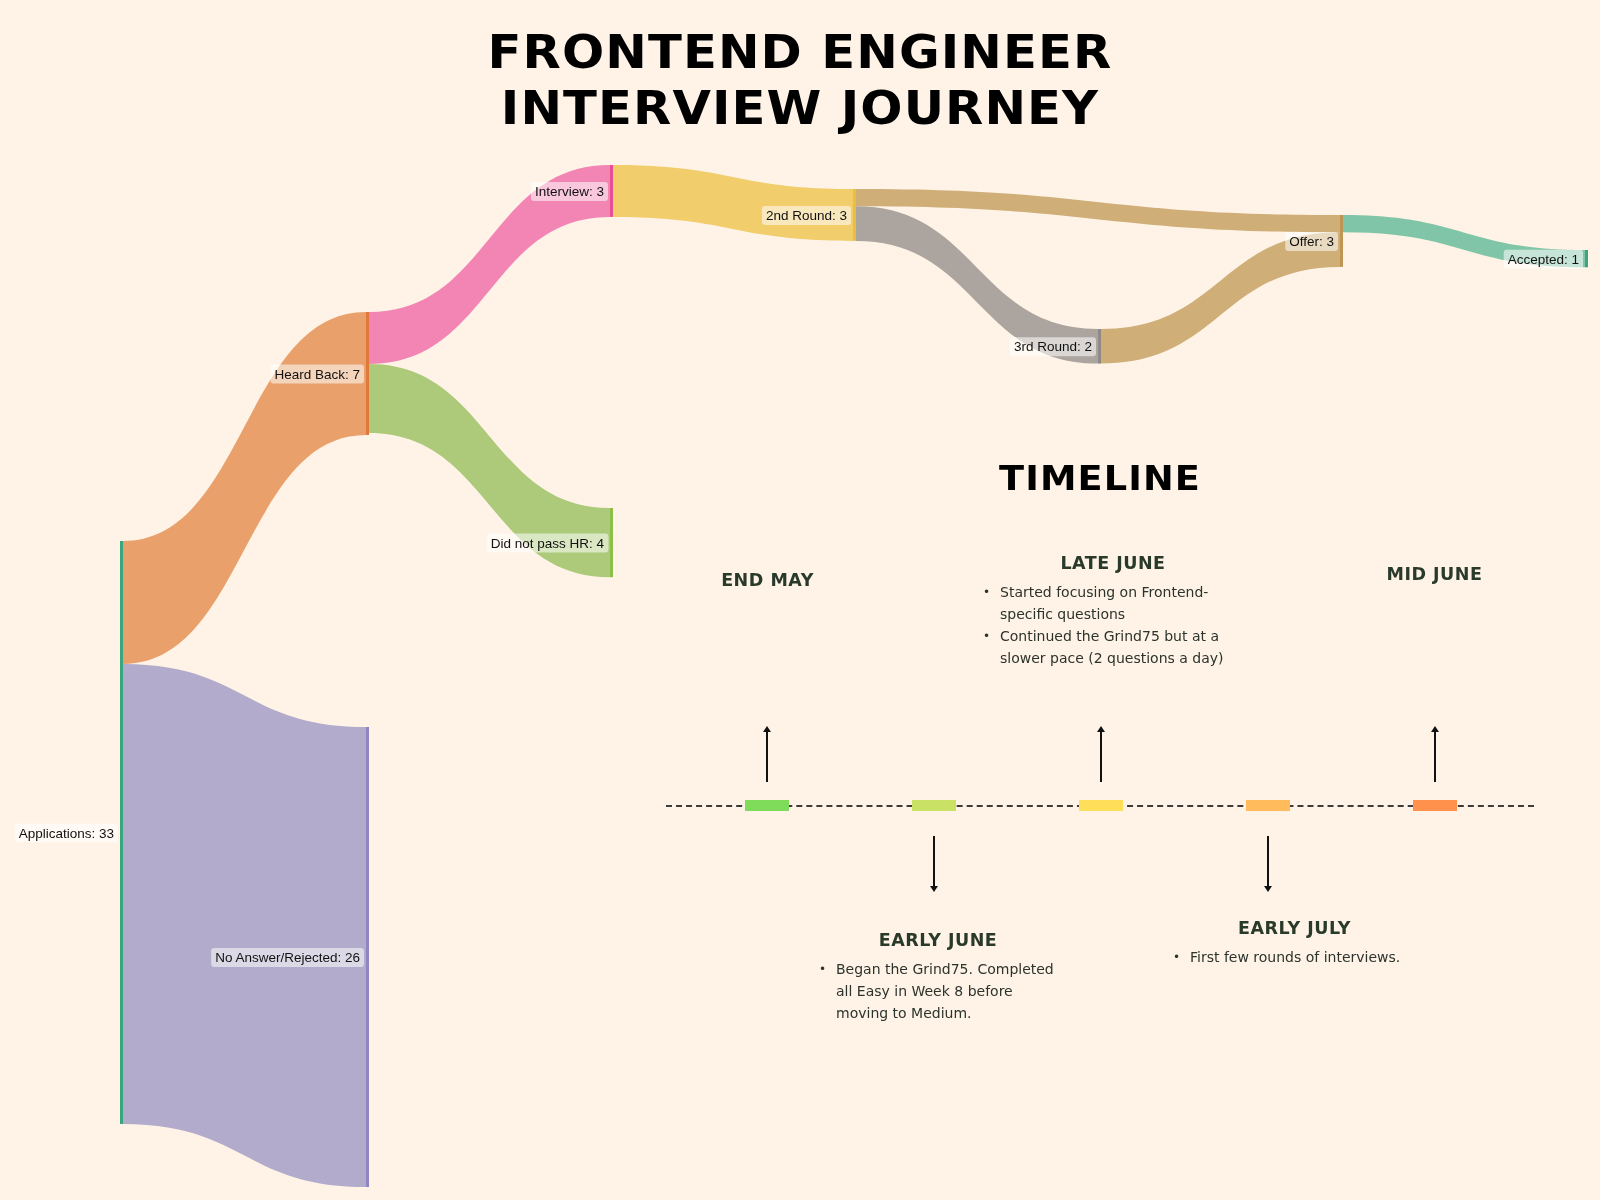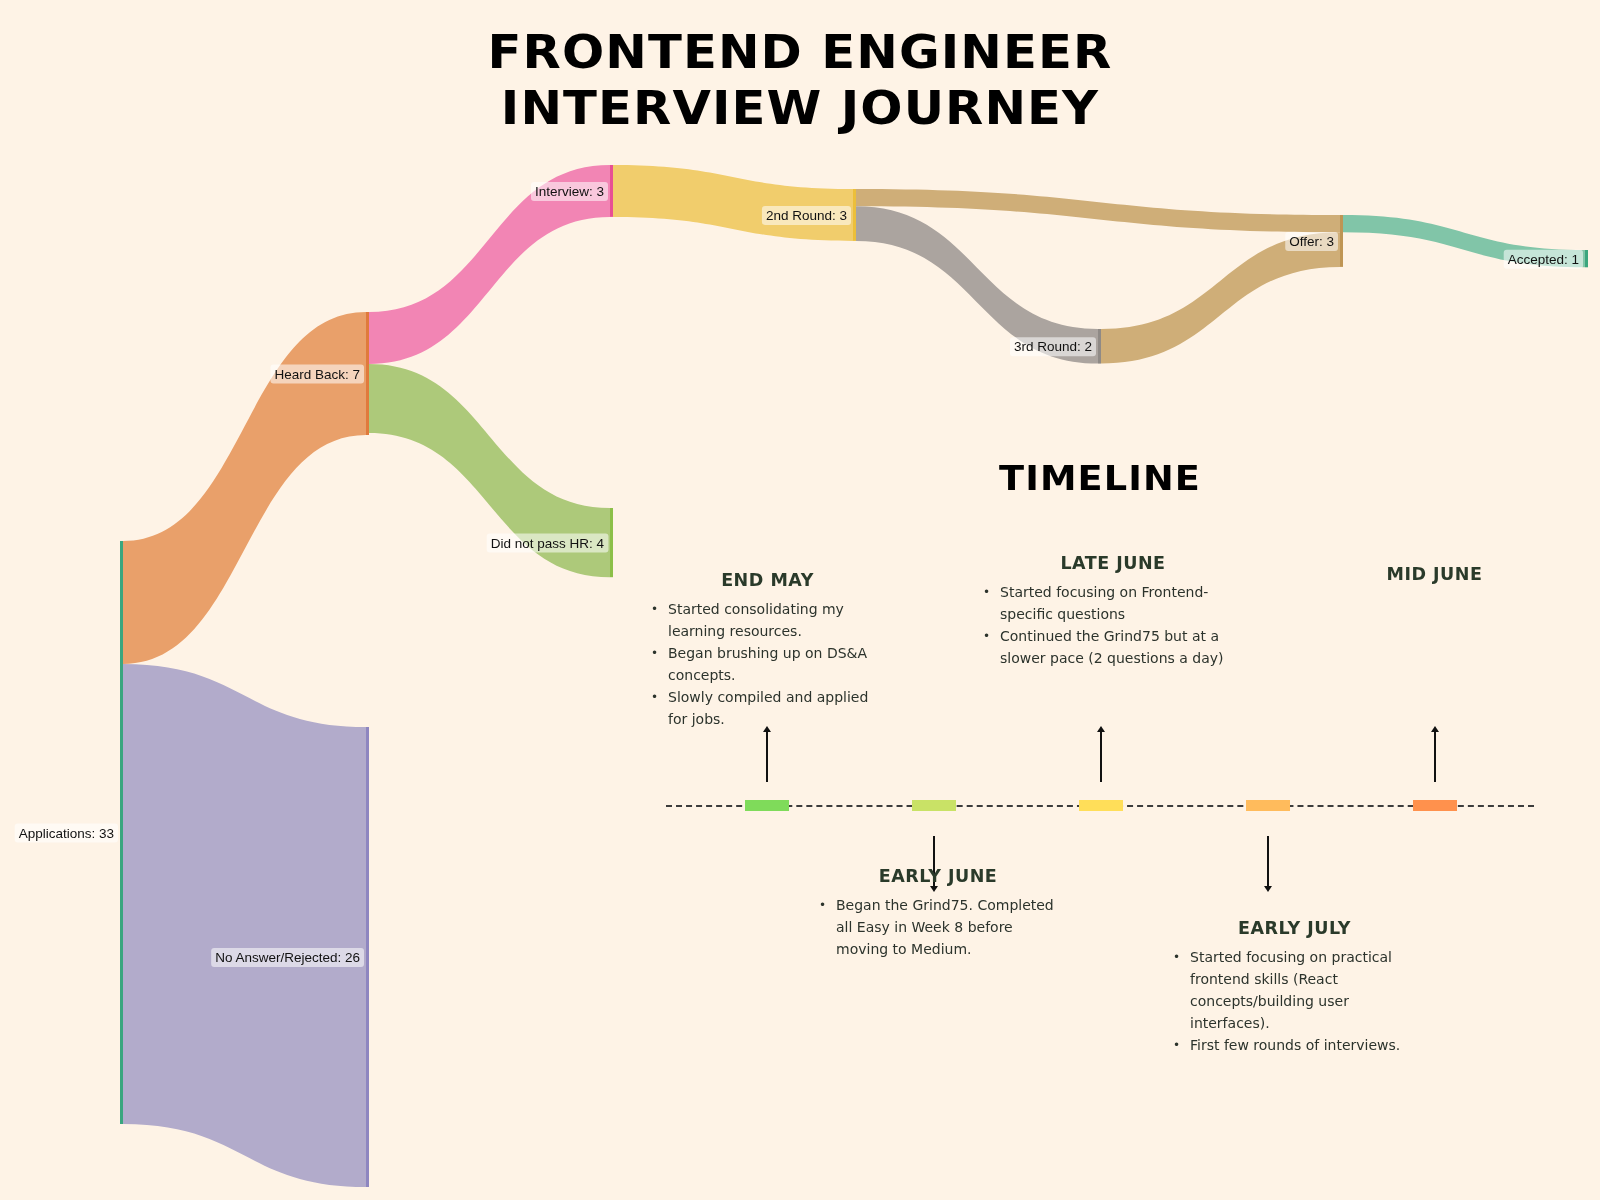--- a/index.html
+++ b/index.html
@@ -138,42 +138,36 @@
   <div class="tl-marker" style="left: 1413px; background: rgb(255, 145, 77);"></div>
 
   <div class="arrow up" style="left:766px; top:730px; height:52px"></div>
   <div class="arrow down" style="left:933px; top:836px; height:52px"></div>
   <div class="arrow up" style="left:1100px; top:730px; height:52px"></div>
   <div class="arrow down" style="left:1267px; top:836px; height:52px"></div>
   <div class="arrow up" style="left:1434px; top:730px; height:52px"></div>
 
   <div class="event" style="left:650px; top:570px; width:235px">
     <h3>END MAY</h3>
-    <ul>
-        <li>Started consolidating my learning resources.</li>
-        <li>Began brushing up on DS&amp;A concepts.</li>
-        <li>Slowly compiled and applied for jobs.</li>
-      </ul>
   </div>
-  <div class="event" style="left:818px; top:866px; width:240px">
+  <div class="event" style="left:818px; top:930px; width:240px">
     <h3>EARLY JUNE</h3>
     <ul>
         <li>Began the Grind75. Completed all Easy in Week 8 before moving to Medium.</li>
       </ul>
   </div>
   <div class="event" style="left:982px; top:553px; width:262px">
     <h3>LATE JUNE</h3>
     <ul>
         <li>Started focusing on Frontend-specific questions</li>
         <li>Continued the Grind75 but at a slower pace (2 questions a day)</li>
       </ul>
   </div>
   <div class="event" style="left:1172px; top:918px; width:245px">
     <h3>EARLY JULY</h3>
     <ul>
-        <li>Started focusing on practical frontend skills (React concepts/building user interfaces).</li>
         <li>First few rounds of interviews.</li>
       </ul>
   </div>
   <div class="event" style="left:1302px; top:564px; width:265px">
     <h3>MID JUNE</h3>
   </div>
 </div>
 
 </body></html>

